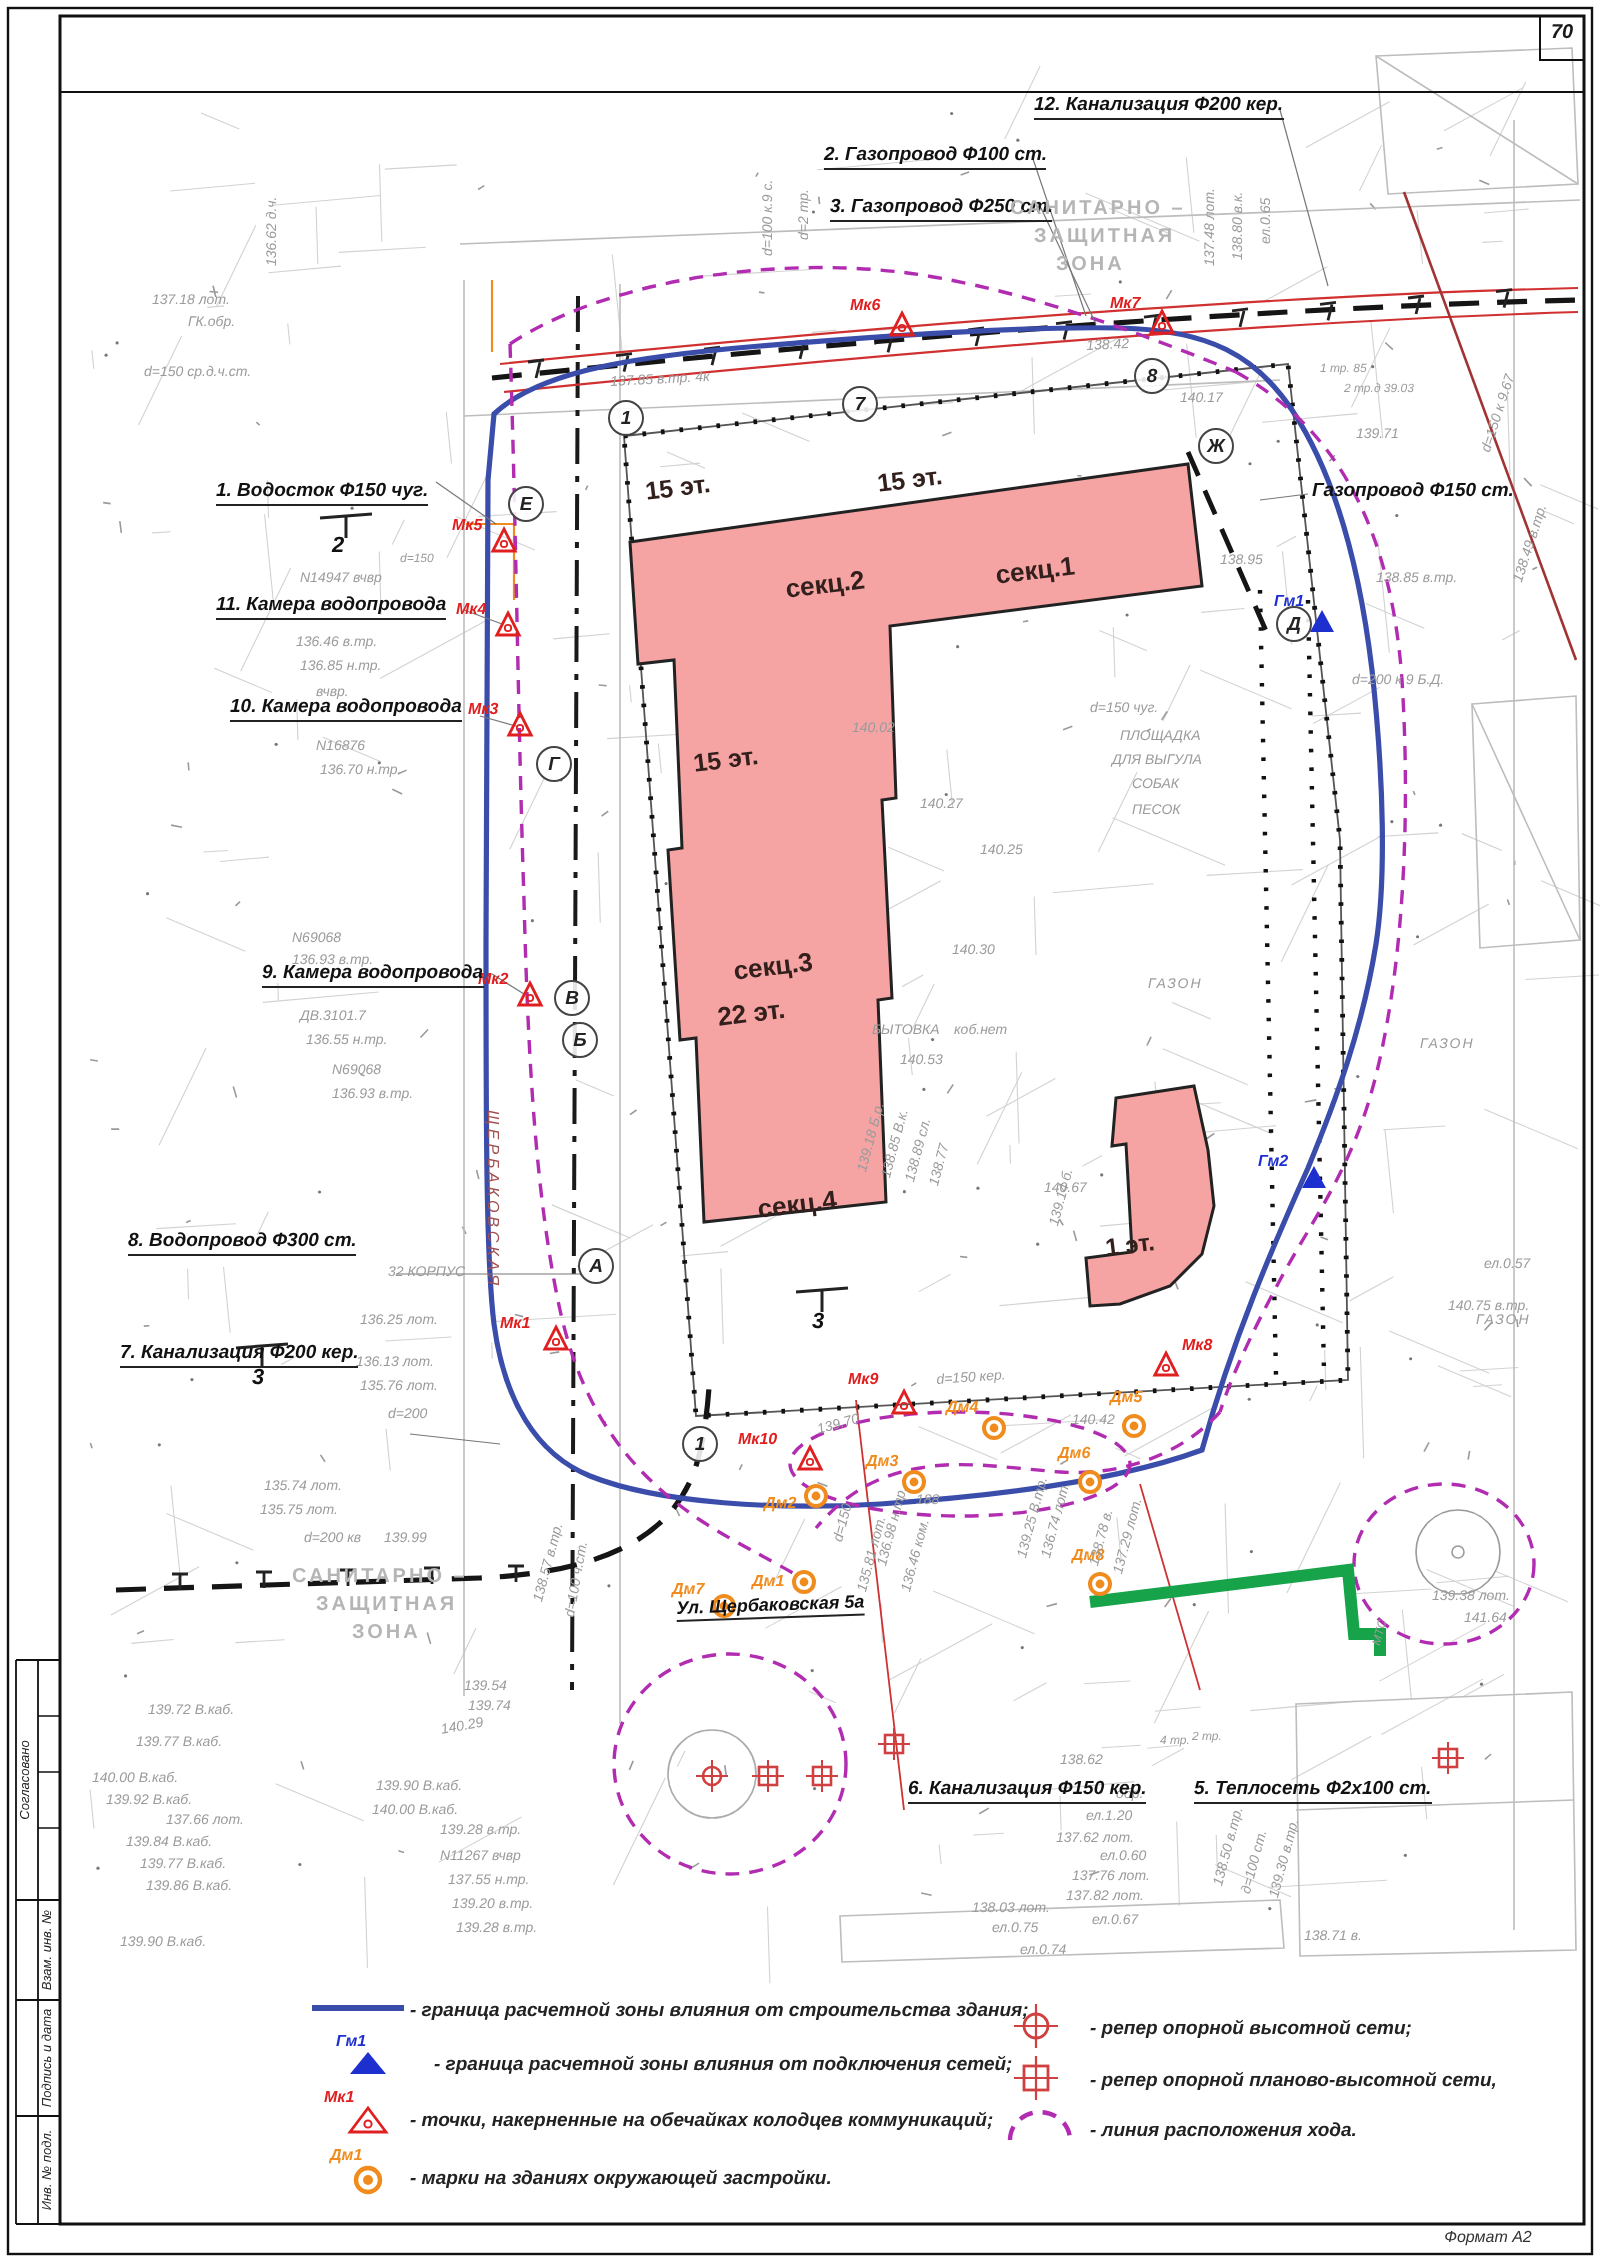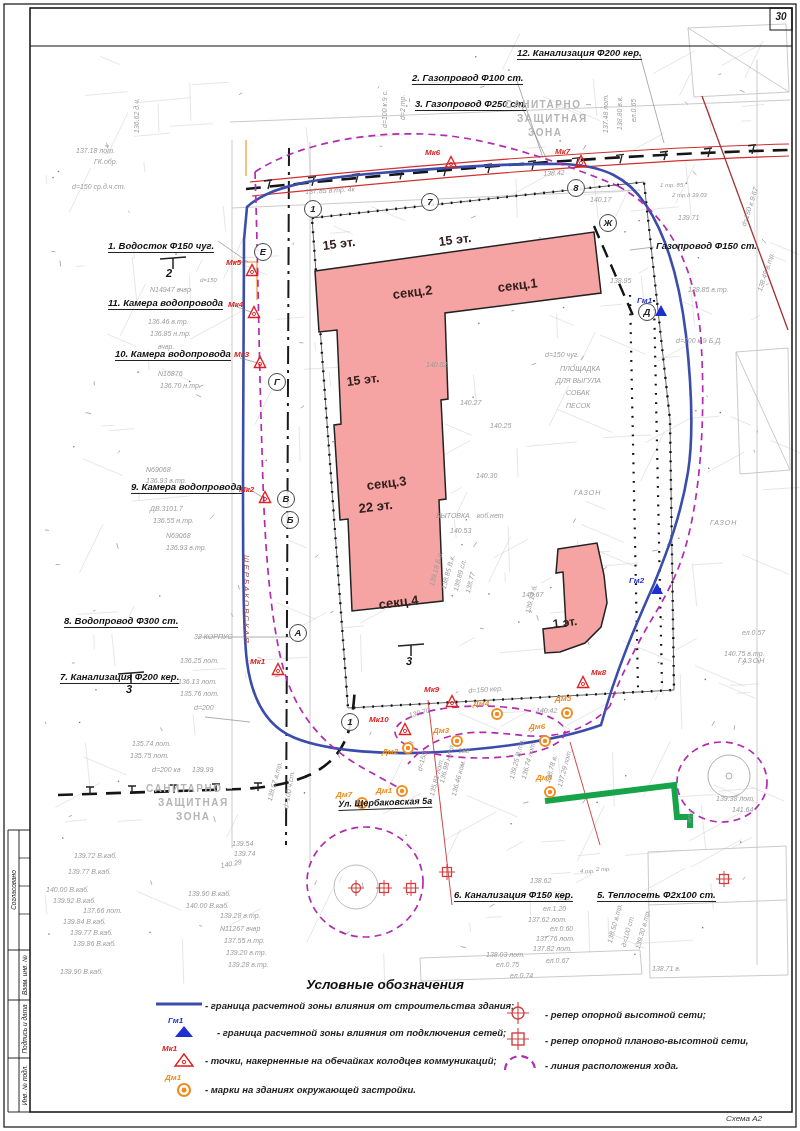--- a/index.html
+++ b/index.html
@@ -809,22 +809,22 @@
       <span class="ulabel" style="left: 64px; top: 616px;">8. Водопровод Ф300 ст.</span>
       <span class="ulabel" style="left: 60px; top: 672px;">7. Канализация Ф200 кер.</span>
       <span class="ulabel" style="left: 412px; top: 73px;">2. Газопровод Ф100 ст.</span>
       <span class="ulabel" style="left: 415px; top: 99px; text-align: center;">3. Газопровод Ф250 ст.</span>
       <span class="ulabel" style="left: 517px; top: 48px;">12. Канализация Ф200 кер.</span>
       <span class="ulabel nound" style="left: 656px; top: 241px;">Газопровод Ф150 ст.</span>
       <span class="ulabel" style="left: 454px; top: 890px;">6. Канализация Ф150 кер.</span>
       <span class="ulabel" style="left: 597px; top: 890px;">5. Теплосеть Ф2х100 ст.</span>
     </div>
 
-  <div class="pagenum">30</div>
-  <div class="fmt">Схема А2</div>
+  <div class="pagenum">70</div>
+  <div class="fmt">Формат А2</div>
 
   <div class="stamp" style="left:13px;top:890px;">Согласовано</div>
   <div class="stamp" style="left:24px;top:975px;">Взам. инв. №</div>
   <div class="stamp" style="left:24px;top:1029px;">Подпись и дата</div>
   <div class="stamp" style="left:24px;top:1085px;">Инв. № подл.</div>
 
   <span class="szone" style="left:505px;top:100px;">САНИТАРНО –</span>
   <span class="szone" style="left:517px;top:114px;">ЗАЩИТНАЯ</span>
   <span class="szone" style="left:528px;top:128px;">ЗОНА</span>
   <span class="szone" style="left:146px;top:784px;">САНИТАРНО –</span>
@@ -836,21 +836,20 @@
   <span class="blabel" style="left:392px;top:288px;font-size:13px;">секц.2</span>
   <span class="blabel" style="left:497px;top:281px;font-size:13px;">секц.1</span>
   <span class="blabel" style="left:346px;top:376px;font-size:12.5px;">15 эт.</span>
   <span class="blabel" style="left:366px;top:479px;font-size:13px;">секц.3</span>
   <span class="blabel" style="left:358px;top:502px;font-size:13px;">22 эт.</span>
   <span class="blabel" style="left:378px;top:598px;font-size:13px;">секц.4</span>
   <span class="blabel" style="left:552px;top:618px;font-size:12px;">1 эт.</span>
 
   <span class="ulabel" style="left:338px;top:800px;transform:rotate(-2deg);font-size:9px;">Ул. Щербаковская 5а</span>
 
-  <div class="legend-title">Условные обозначения</div>
 
   <svg style="left:150px;top:998px;" width="60" height="12">
     <line x1="6" y1="6" x2="52" y2="6" stroke="#3b4daa" stroke-width="3"></line>
     </svg>
   <span class="lsymlabel c-blue" style="left:168px;top:1017px;">Гм1</span>
   <svg style="left:172px;top:1024px;" width="24" height="16">
     <path d="M12,2 L21,13 L3,13 Z" fill="#1e2fd0"></path>
     </svg>
   <span class="lsymlabel c-red" style="left:162px;top:1045px;">Мк1</span>
   <svg style="left:172px;top:1052px;" width="24" height="17">

